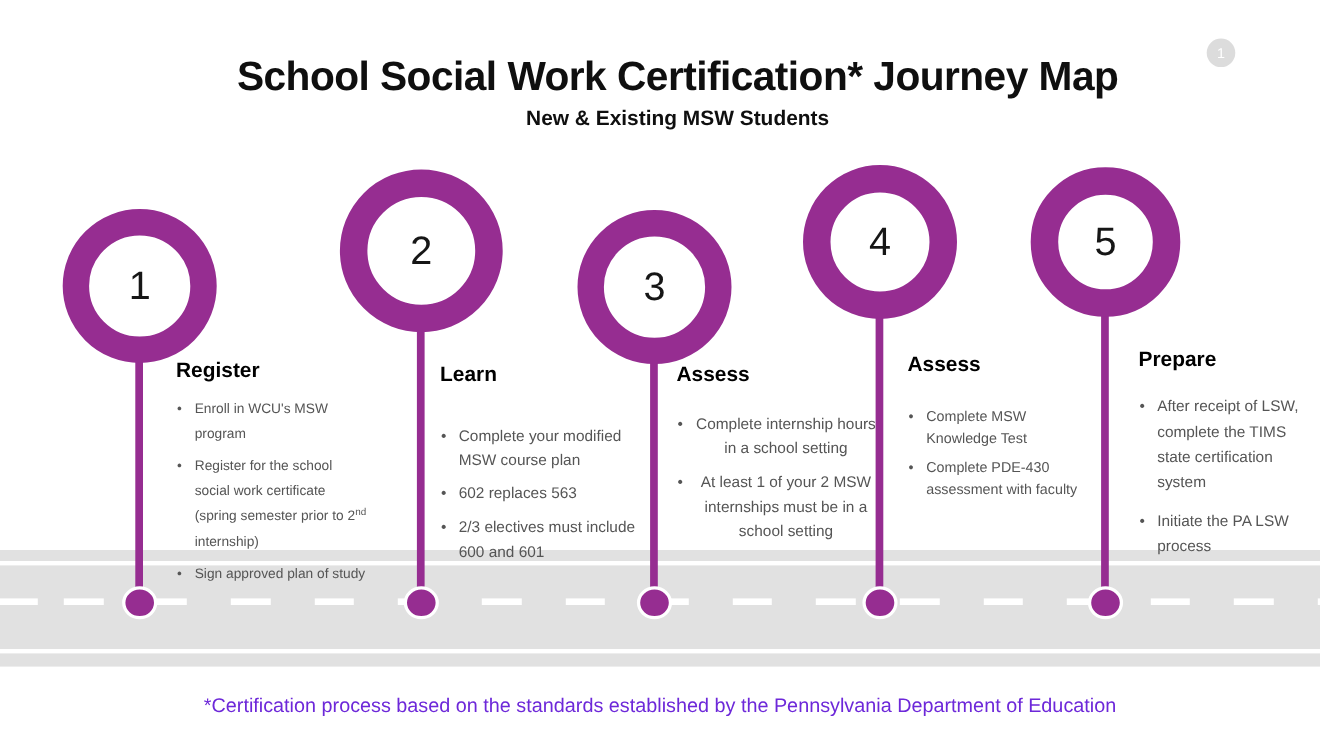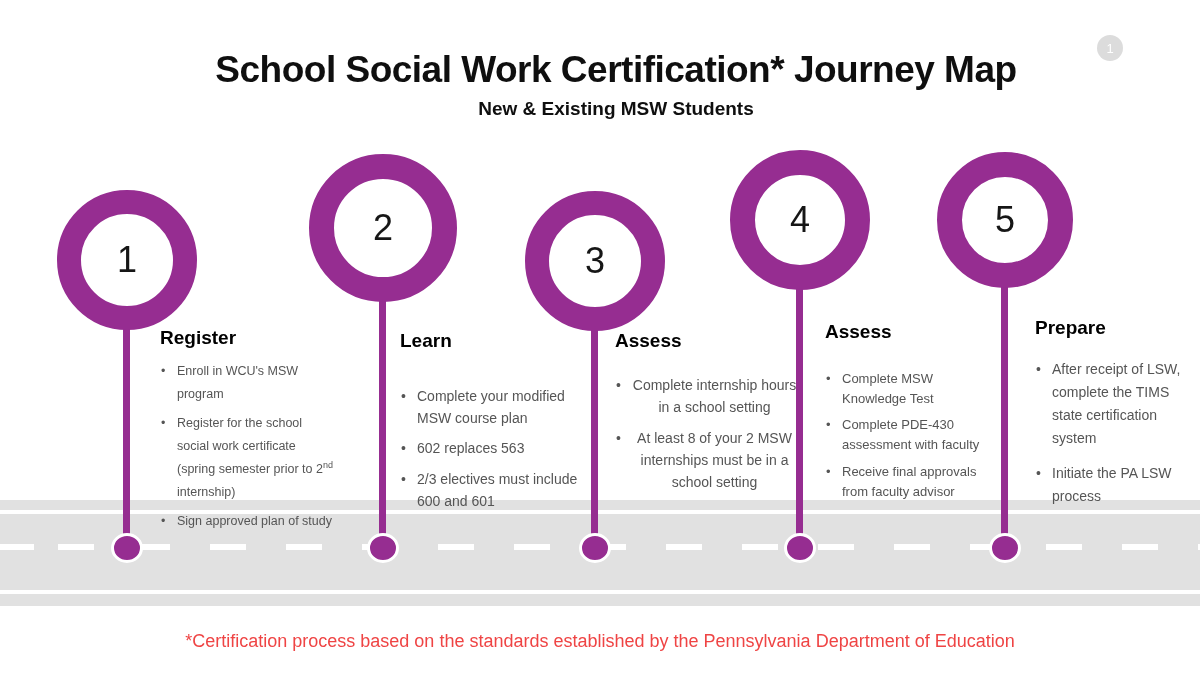--- a/index.html
+++ b/index.html
@@ -77,21 +77,21 @@
   .m3 .ms-list{left:615px;top:375px;width:182px;font-size:14px;text-align:center;}
   .m3 .ms-list li{margin-bottom:10px;}
   .m4 .ms-list{left:825px;top:369px;width:172px;font-size:13px;}
   .m4 .ms-list li{margin-bottom:6px;}
   .m5 .ms-list{left:1035px;top:358px;width:152px;font-size:14px;}
   .m5 .ms-list li{line-height:1.65;margin-bottom:12px;}
   .ms-list sup{font-size:9px;}
   
   .footnote{
     position:absolute;top:631px;left:0;width:100%;text-align:center;
-    font-size:18px;color:#ef4444;
+    font-size:18px;color:#6d28d9;
   }
 </style>
 </head>
 <body>
 
 <div class="canvas">
 
   <div class="badge">
     <span>1</span>
   </div>
@@ -137,35 +137,34 @@
 
   <div class="m3">
     <div class="stem"></div>
     <div class="pin"></div>
     <div class="ring">
       <span>3</span>
     </div>
     <div class="ms-title">Assess</div>
     <ul class="ms-list">
       <li>Complete internship hours in a school setting</li>
-      <li>At least 8 of your 2 MSW internships must be in a school setting</li>
+      <li>At least 1 of your 2 MSW internships must be in a school setting</li>
     </ul>
   </div>
 
   <div class="m4">
     <div class="stem"></div>
     <div class="pin"></div>
     <div class="ring">
       <span>4</span>
     </div>
     <div class="ms-title">Assess</div>
     <ul class="ms-list">
       <li>Complete MSW Knowledge Test</li>
       <li>Complete PDE-430 assessment with faculty</li>
-      <li>Receive final approvals from faculty advisor</li>
     </ul>
   </div>
 
   <div class="m5">
     <div class="stem"></div>
     <div class="pin"></div>
     <div class="ring">
       <span>5</span>
     </div>
     <div class="ms-title">Prepare</div>

